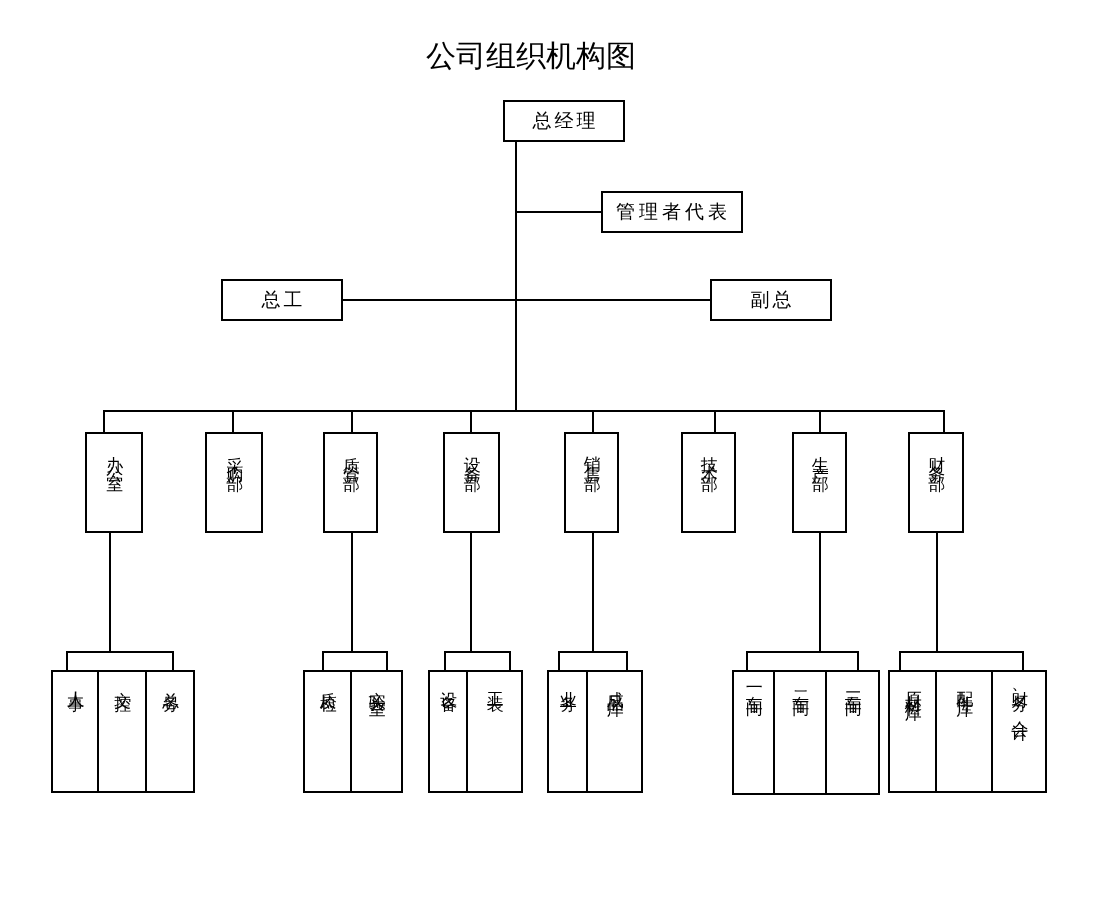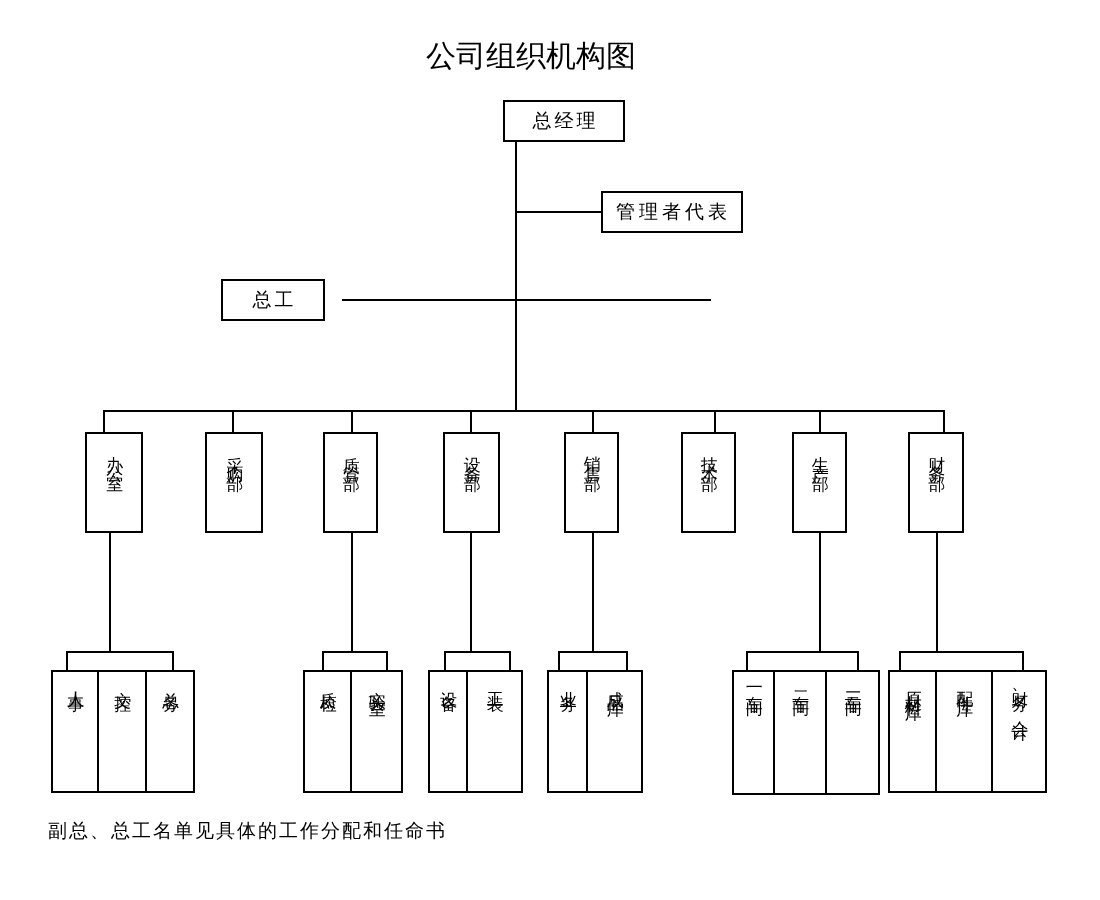--- a/index.html
+++ b/index.html
@@ -115,22 +115,23 @@
   <div class="line" style="left:626px;  top:651px; width:2px; height:21px;"></div>
   <div class="line" style="left:746px;  top:651px; width:2px; height:21px;"></div>
   <div class="line" style="left:857px;  top:651px; width:2px; height:21px;"></div>
   <div class="line" style="left:899px;  top:651px; width:2px; height:21px;"></div>
   <div class="line" style="left:1022px; top:651px; width:2px; height:21px;"></div>
 
   <div class="box" style="left:462px; top:100px; width:122px; height:42px;margin-left:41px;">总经理</div>
 
   <div class="box" style="left:601px; top:191px; width:142px; height:42px; letter-spacing:4px;">管理者代表</div>
 
-  <div class="box" style="left:221px; top:279px; width:104px; height:42px;font-family:Liberation Serif, serif;">总工</div>
-
+  <div class="box" style="left:221px; top:279px; width:122px; height:42px;font-family:Liberation Serif, serif;">总工</div>
+
+  <div class="box" style="left:710px; top:279px; width:122px; height:42px;">副总</div>
 
   <div class="vbox" style="left:85px; top:432px; width:58px; height:101px;">
     <span class="vtext">办公室</span>
   </div>
   <div class="vbox" style="left:205px; top:432px; width:58px; height:101px;">
     <span class="vtext">采购部</span>
   </div>
   <div class="vbox" style="left:323px; top:432px; width:55px; height:101px;">
     <span class="vtext">质管部</span>
   </div>
@@ -194,15 +195,14 @@
   <div class="vbox sub" style="left:888px; top:670px; width:49px; height:123px;">
     <span class="vtext">原材料库</span>
   </div>
   <div class="vbox sub" style="left:935px; top:670px; width:58px; height:123px;">
     <span class="vtext">配件库</span>
   </div>
   <div class="vbox sub" style="left:991px; top:670px; width:56px; height:123px;">
     <span class="vtext">财务、会计</span>
   </div>
 
-  <div class="footnote">副总、总工名单见具体的工作分配和任命书</div>
 
 </div>
 
 </body></html>

